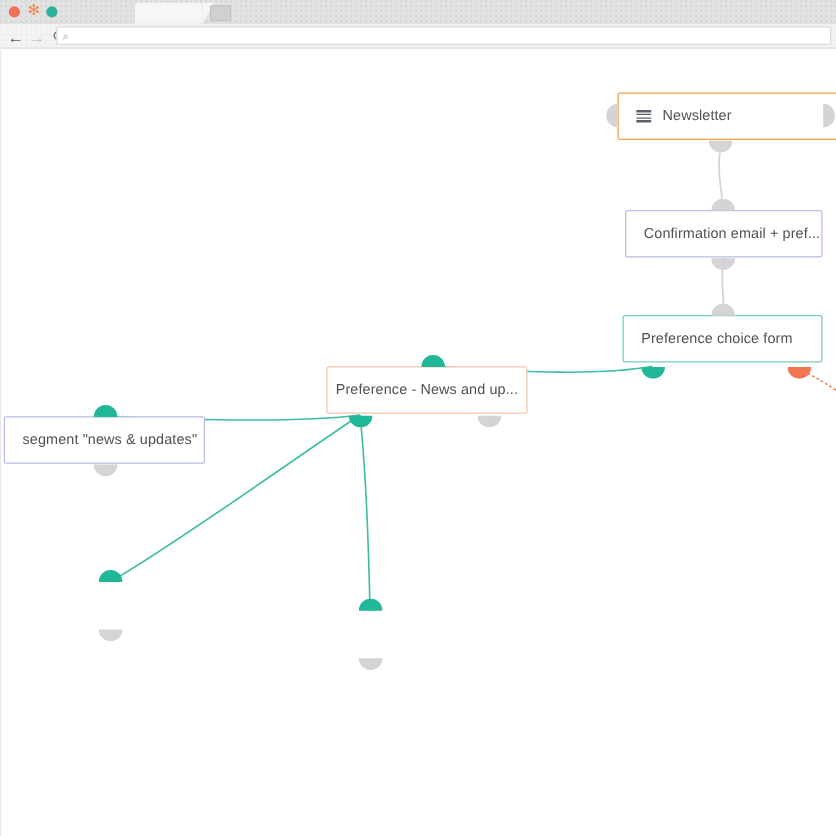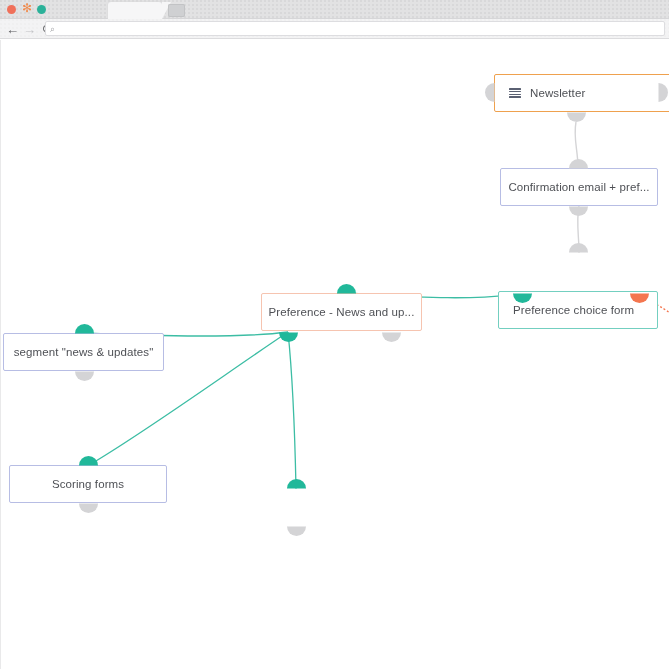--- a/index.html
+++ b/index.html
@@ -183,22 +183,22 @@
     height: 38px;
     padding: 0 14px;
     font-size: 11.5px;
     color: #4e5055;
     white-space: nowrap;
     letter-spacing: 0.1px;
   }
   .node-label { display: inline-block; }
 
   .node.border-orange  { border: 1.4px solid #efa14e; }
-  .node.border-blue    { border: 1.4px solid #b7bde4; justify-content: center; }
-  .node.border-teal    { border: 1.4px solid #73cfc0; margin-top: 39px; }
+  .node.border-blue    { border: 1.4px solid #b7bde4; }
+  .node.border-teal    { border: 1.4px solid #73cfc0; }
   .node.border-peach   { border: 1.4px solid #f6c4b0; justify-content: center; }
 
   .node-icon {
     display: inline-flex;
     flex-direction: column;
     justify-content: space-between;
     width: 12px; height: 10px;
     margin-right: 9px;
   }
   .node-icon i {
@@ -324,23 +324,20 @@
       <span class="handle teal top" style="left:336px; top:244px;"></span>
       <span class="handle teal bottom" style="left:278px; top:283px;"></span>
       <span class="handle gray bottom" style="left:381px; top:283px;"></span>
 
       <div class="node border-blue" style="left:2px; top:293px; width:161px;">
         <span class="node-label">segment "news &amp; updates"</span>
       </div>
       <span class="handle teal top" style="left:74px; top:284px;"></span>
       <span class="handle gray bottom" style="left:74px; top:322px;"></span>
 
-      <div class="node border-blue" style="left:8px; top:425px; width:158px;">
-        <span class="node-label">Scoring forms</span>
-      </div>
       <span class="handle teal top" style="left:78px; top:416px;"></span>
       <span class="handle gray bottom" style="left:78px; top:454px;"></span>
 
       <span class="handle teal top" style="left:286px; top:439px;"></span>
       <span class="handle gray bottom" style="left:286px; top:477px;"></span>
 
     </div>
   </div>
 </div>
 

